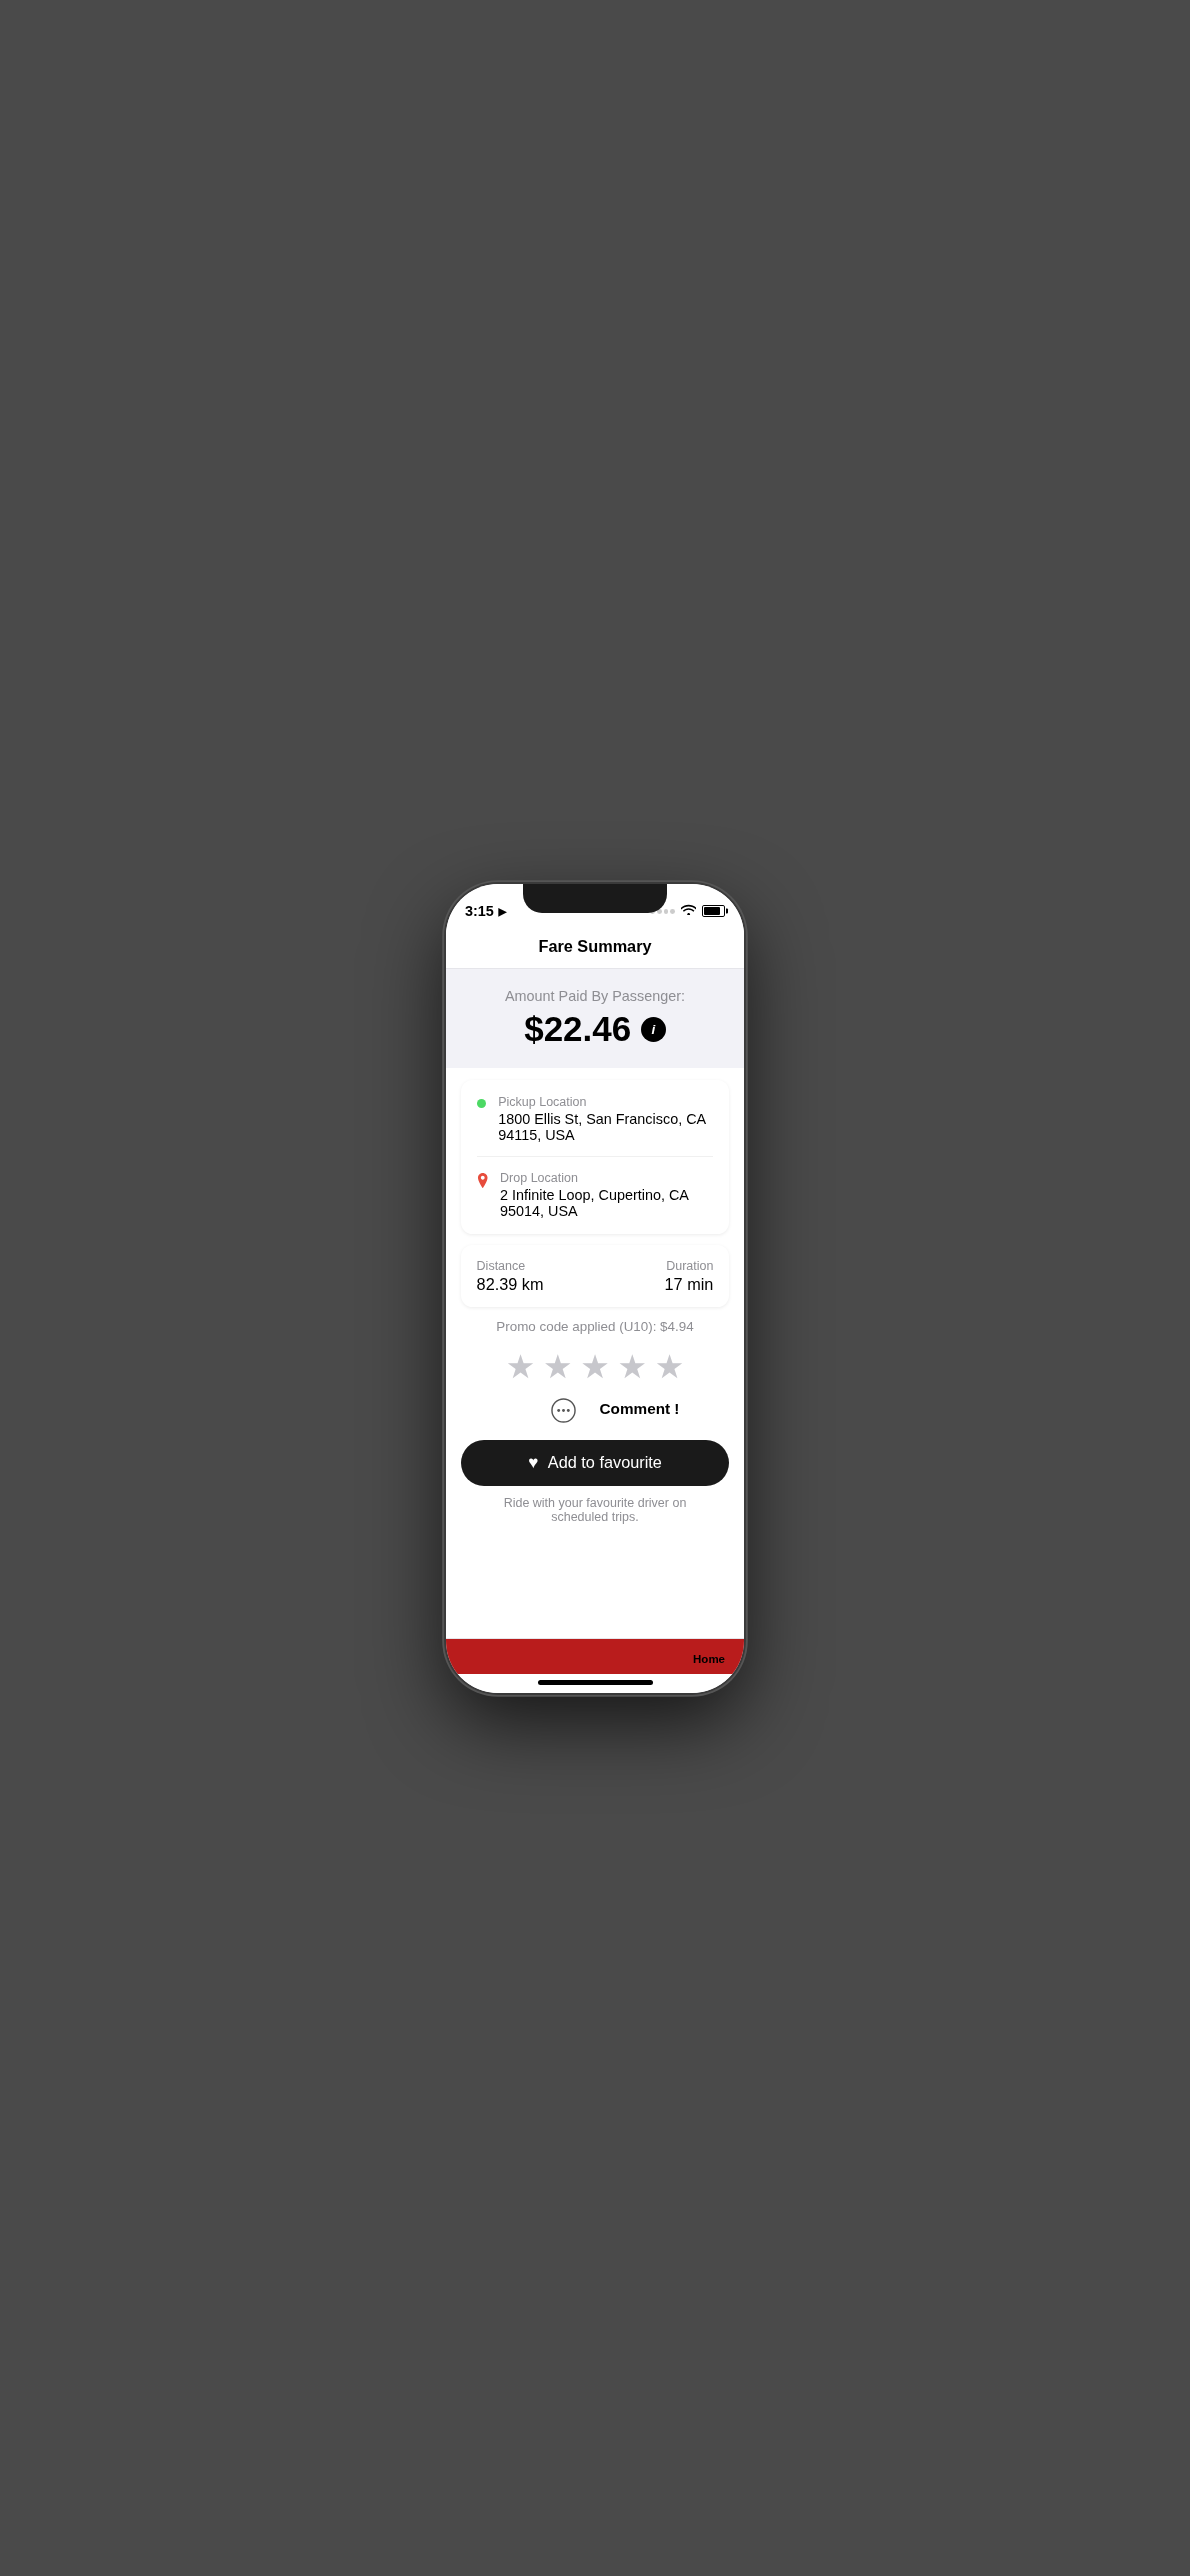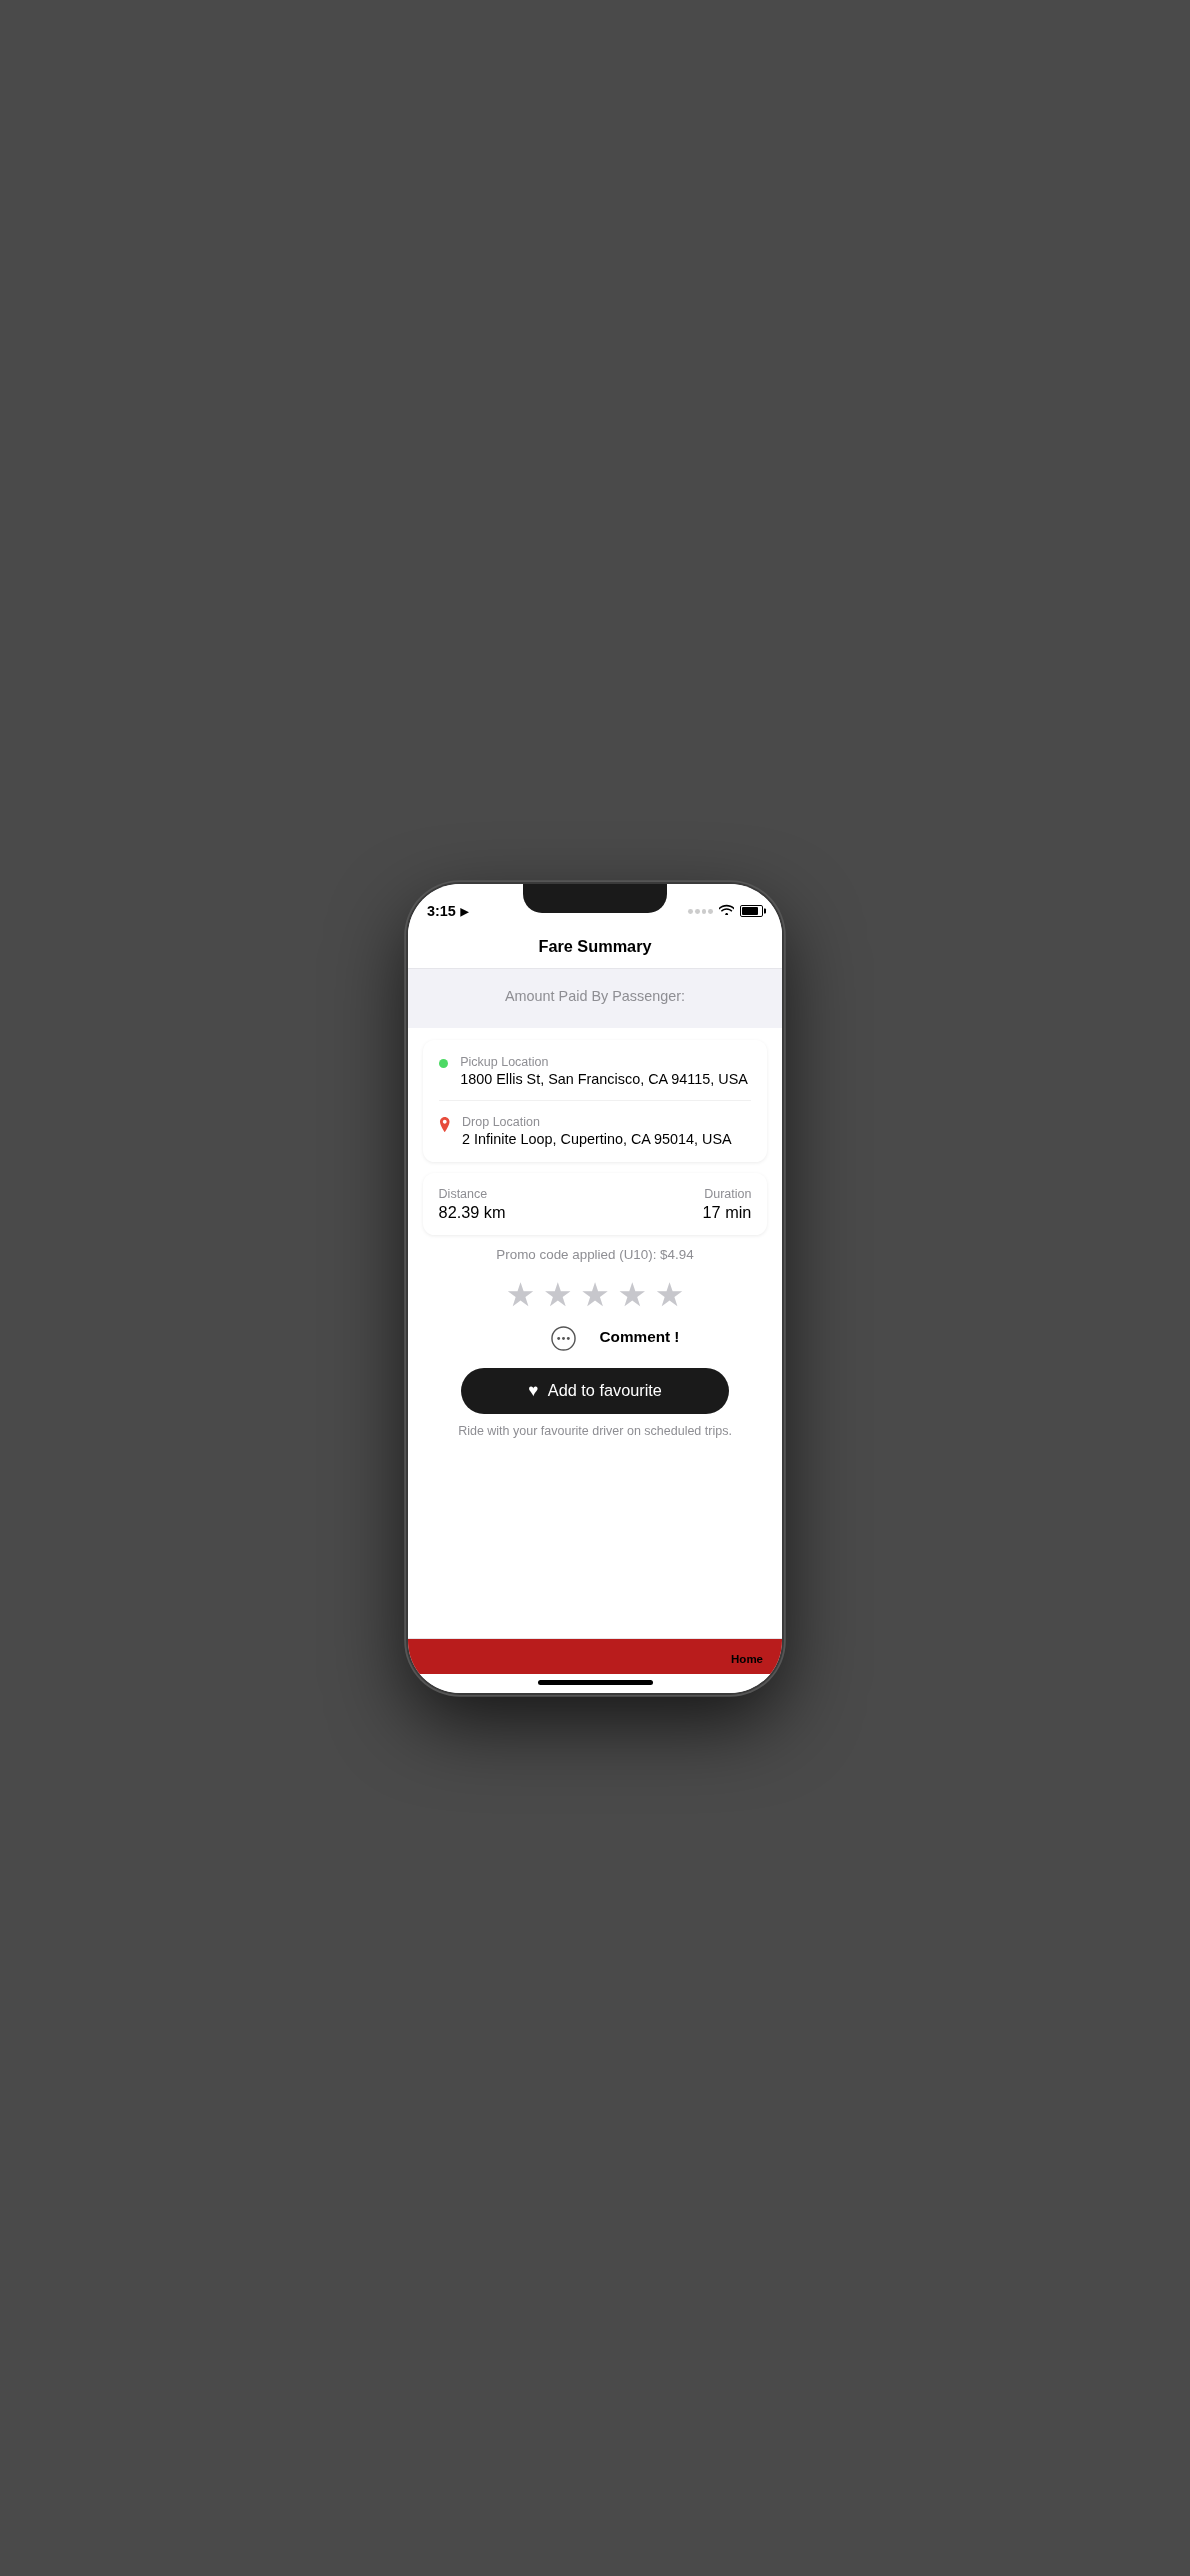--- a/index.html
+++ b/index.html
@@ -7,21 +7,21 @@
     body {
       background: #4a4a4a;
       display: flex;
       justify-content: center;
       align-items: center;
       min-height: 100vh;
       font-family: -apple-system, BlinkMacSystemFont, 'Helvetica Neue', Arial, sans-serif;
     }
 
     .phone-frame {
-      width: 374px;
+      width: 298px;
       height: 809px;
       background: #1a1a1a;
       border-radius: 52px;
       position: relative;
       box-shadow:
         0 0 0 1.9px #3a3a3a,
         0 0 0 3.8px #555,
         0 29px 77px rgba(0,0,0,0.7);
       overflow: hidden;
     }
@@ -437,20 +437,26 @@
     </div>
 
     <div class="screen-content">
 
       <div class="nav-header">
         <span class="nav-title">Fare Summary</span>
       </div>
 
       <div class="amount-section">
         <div class="amount-label">Amount Paid By Passenger:</div>
+        <div class="amount-value-row">
+          <span class="amount-value">$22.46</span>
+          <div class="info-icon">
+            <span>i</span>
+          </div>
+        </div>
       </div>
 
       <div class="location-card">
         <div class="location-row">
           <div class="location-dot"></div>
           <div class="location-info">
             <div class="location-type">Pickup Location</div>
             <div class="location-address">1800 Ellis St, San Francisco, CA 94115, USA</div>
           </div>
         </div>

